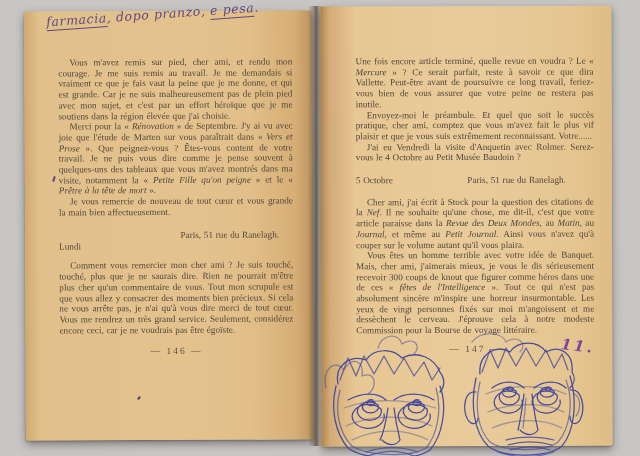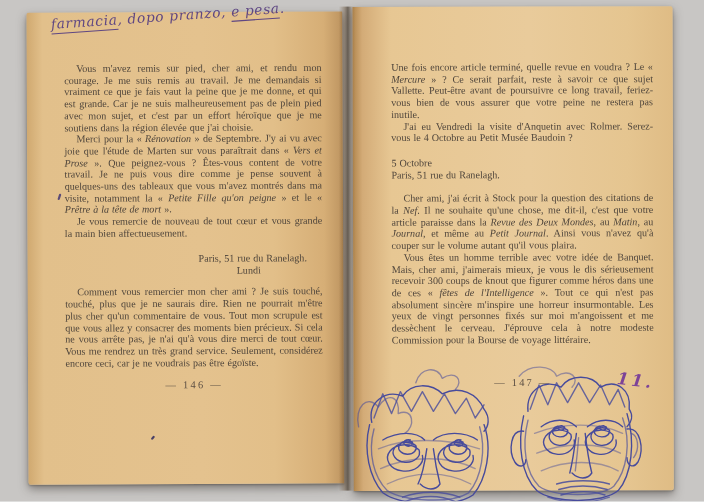--- a/index.html
+++ b/index.html
@@ -15,22 +15,22 @@
   .gutter{position:absolute;left:308px;top:6px;width:15px;height:440px;z-index:3;
     background:linear-gradient(to right,rgba(90,60,25,0) 0,rgba(75,48,18,.35) 35%,rgba(38,24,8,.55) 55%,rgba(120,85,45,.18) 80%,rgba(120,85,45,0) 100%);}
   .col{position:absolute;font-size:9.2px;line-height:10.7px;color:var(--text_ink,#50463c);
        text-align:justify;word-spacing:.4px;}
   .col p{margin:0;text-indent:11px;}
   .col p.noindent{text-indent:0;}
   .col .i{font-style:italic;margin-top:24px;}
   .col-l1{left:34px;top:46px;width:234px;font-family:Liberation Serif, serif;}
   .col-r1{left:35px;top:50px;width:238px;}
   .dl1{text-align:right;padding-right:14px;margin-top:9px;text-indent:0;}
-  .dl2{text-align:right;padding-right:56px;margin-bottom:9px;text-indent:0;}
-  .dl-row{display:flex;justify-content:space-between;padding-right:28px;margin:12px 0 11px;flex-direction:column;}
+  .dl2{text-align:left;padding-right:56px;margin-bottom:9px;text-indent:0;}
+  .dl-row{display:flex;justify-content:space-between;padding-right:28px;margin:12px 0 11px;}
   .pagenum{position:absolute;text-align:center;font-size:9.5px;color:#5d5044;letter-spacing:2px;}
   .pagenum.pl{left:34px;width:234px;bottom:84px;}
   .pagenum.pr{left:35px;width:238px;bottom:92px;}
   .hand{position:absolute;left:46px;top:6px;width:240px;z-index:6;transform:rotate(-4deg);
     font-family:"DejaVu Serif",serif;font-style:italic;font-size:12.5px;letter-spacing:.6px;
     color:var(--pen_ink_violet,#5f4783);}
   .hand .u{border-bottom:1.4px solid currentColor;padding-bottom:1px;}
   .mark11{position:absolute;left:561px;top:337px;z-index:6;font-family:"DejaVu Serif",serif;
     font-style:italic;font-weight:bold;font-size:15px;letter-spacing:2.5px;transform:rotate(7deg);
     color:var(--pen_ink_magenta,#7d4398);}
@@ -59,21 +59,22 @@
       <div>
           <p><span>Comment vous remercier mon cher ami ? Je suis touché, touché, plus que je ne saurais dire. Rien ne pourrait m'être plus cher qu'un commentaire de vous. Tout mon scrupule est que vous allez y consacrer des moments bien précieux. Si cela ne vous arrête pas, je n'ai qu'à vous dire merci de tout cœur. Vous me rendrez un très grand service. Seulement, considérez encore ceci, car je ne voudrais pas être égoïste.</span></p>
         </div>
     </div>
     <div class="pagenum pl">— 146 —</div>
   </div>
 
   <div class="page right">
     <div class="col col-r1">
       <div>
-          <p class="noindent"><span>Une fois encore article terminé, quelle revue en voudra ? Le « </span><span class="i">Mercure</span><span> » ? Ce serait parfait, reste à savoir ce que sujet Vallette. Peut-être avant de poursuivre ce long travail, feriez-vous bien de vous assurer que votre peine ne restera pas inutile.</span></p>
+          <p class="noindent"><span>Une fois encore article terminé, quelle revue en voudra ? Le « </span><span class="i">Mercure</span><span> » ? Ce serait parfait, reste à savoir ce que dira Vallette. Peut-être avant de poursuivre ce long travail, feriez-vous bien de vous assurer que votre peine ne restera pas inutile.</span></p>
+          <p><span>Envoyez-moi le préambule. Et quel que soit le succès pratique, cher ami, comptez que vous m'avez fait le plus vif plaisir et que je vous suis extrêmement reconnaissant. Votre......</span></p>
           <p><span>J'ai eu Vendredi la visite d'Anquetin avec Rolmer. Serez-vous le 4 Octobre au Petit Musée Baudoin ?</span></p>
         </div>
       <div class="dl-row">
         <span>5 Octobre</span>
         <span>Paris, 51 rue du Ranelagh.</span>
       </div>
       <div>
           <p><span>Cher ami, j'ai écrit à Stock pour la question des citations de la </span><span class="i">Nef</span><span>. Il ne souhaite qu'une chose, me dit-il, c'est que votre article paraisse dans la </span><span class="i">Revue des Deux Mondes</span><span>, au </span><span class="i">Matin</span><span>, au </span><span class="i">Journal</span><span>, et même au </span><span class="i">Petit Journal</span><span>. Ainsi vous n'avez qu'à couper sur le volume autant qu'il vous plaira.</span></p>
           <p><span>Vous êtes un homme terrible avec votre idée de Banquet. Mais, cher ami, j'aimerais mieux, je vous le dis sérieusement recevoir 300 coups de knout que figurer comme héros dans une de ces « </span><span class="i">fêtes de l'Intelligence</span><span> ». Tout ce qui n'est pas absolument sincère m'inspire une horreur insurmontable. Les yeux de vingt personnes fixés sur moi m'angoissent et me dessèchent le cerveau. J'éprouve cela à notre modeste Commission pour la Bourse de voyage littéraire.</span></p>
         </div>

